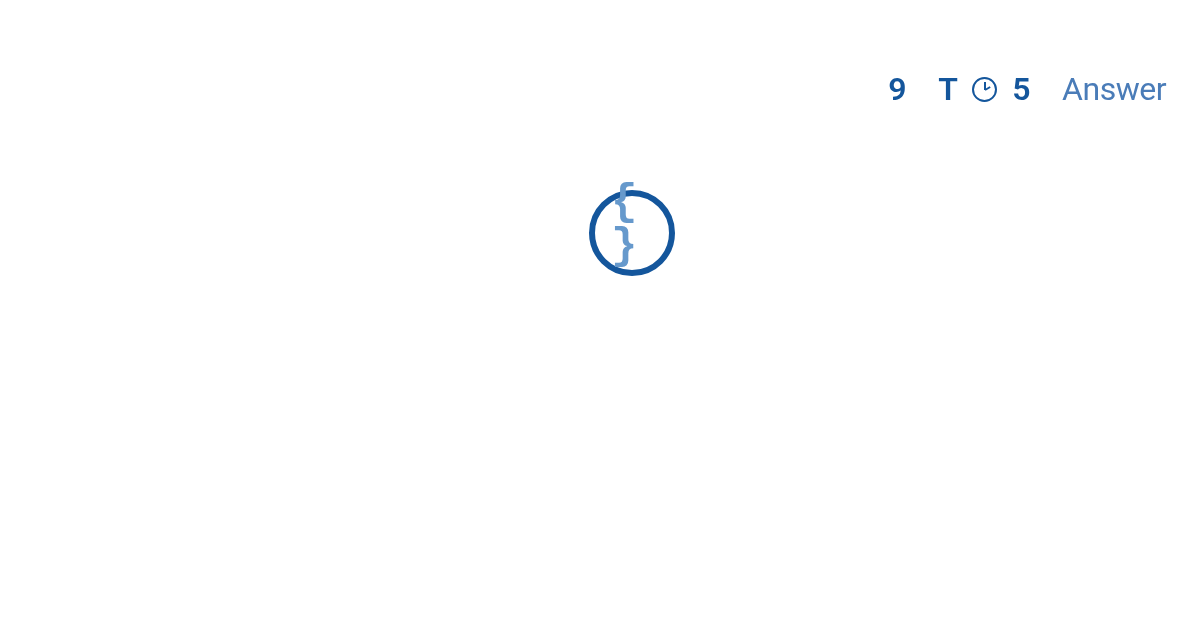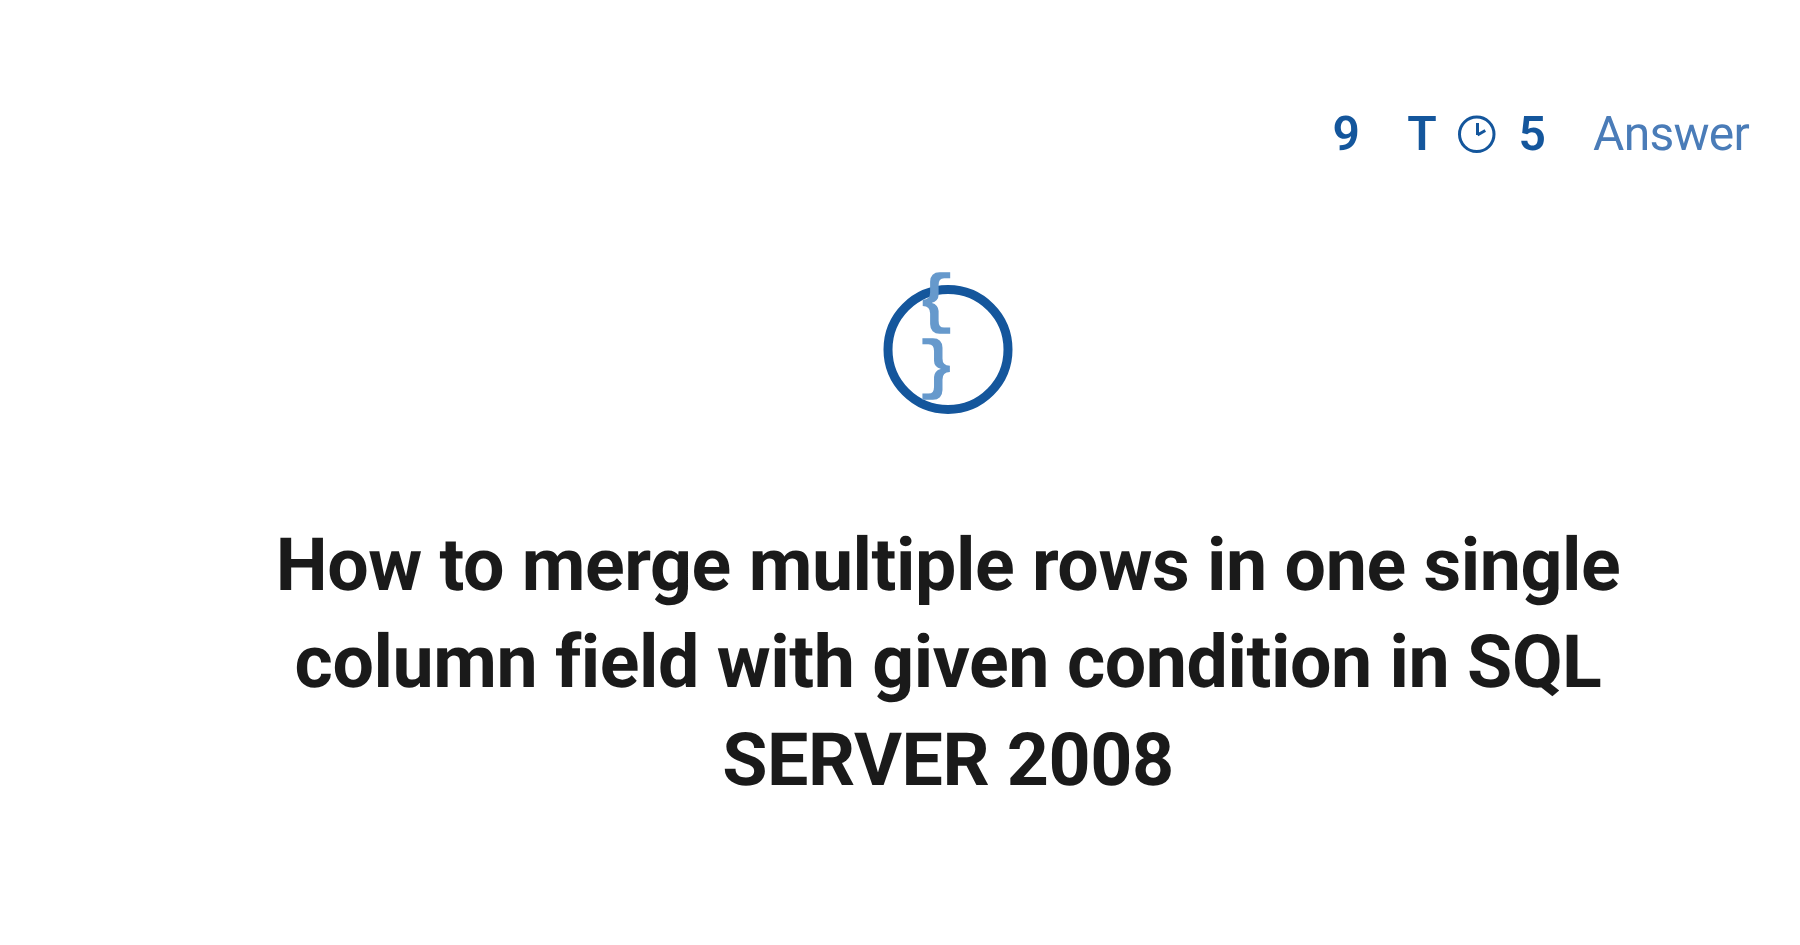--- a/index.html
+++ b/index.html
@@ -119,16 +119,15 @@
 <body>
 
 <div class="header-logo">
   <span class="nine">9</span><span class="t">T</span><span class="clock-o"></span><span class="five">5</span><span class="answer">Answer</span>
 </div>
 
 <div class="center-content">
   <div class="icon-circle">
     <span class="braces">{ }</span>
   </div>
-  <h1 class="page-title">How to merge multiple rows in one single column field with given condition in SQL SERVER 2008</h1>
 </div>
 
 <div class="bottom-bar"></div>
 
 </body></html>

